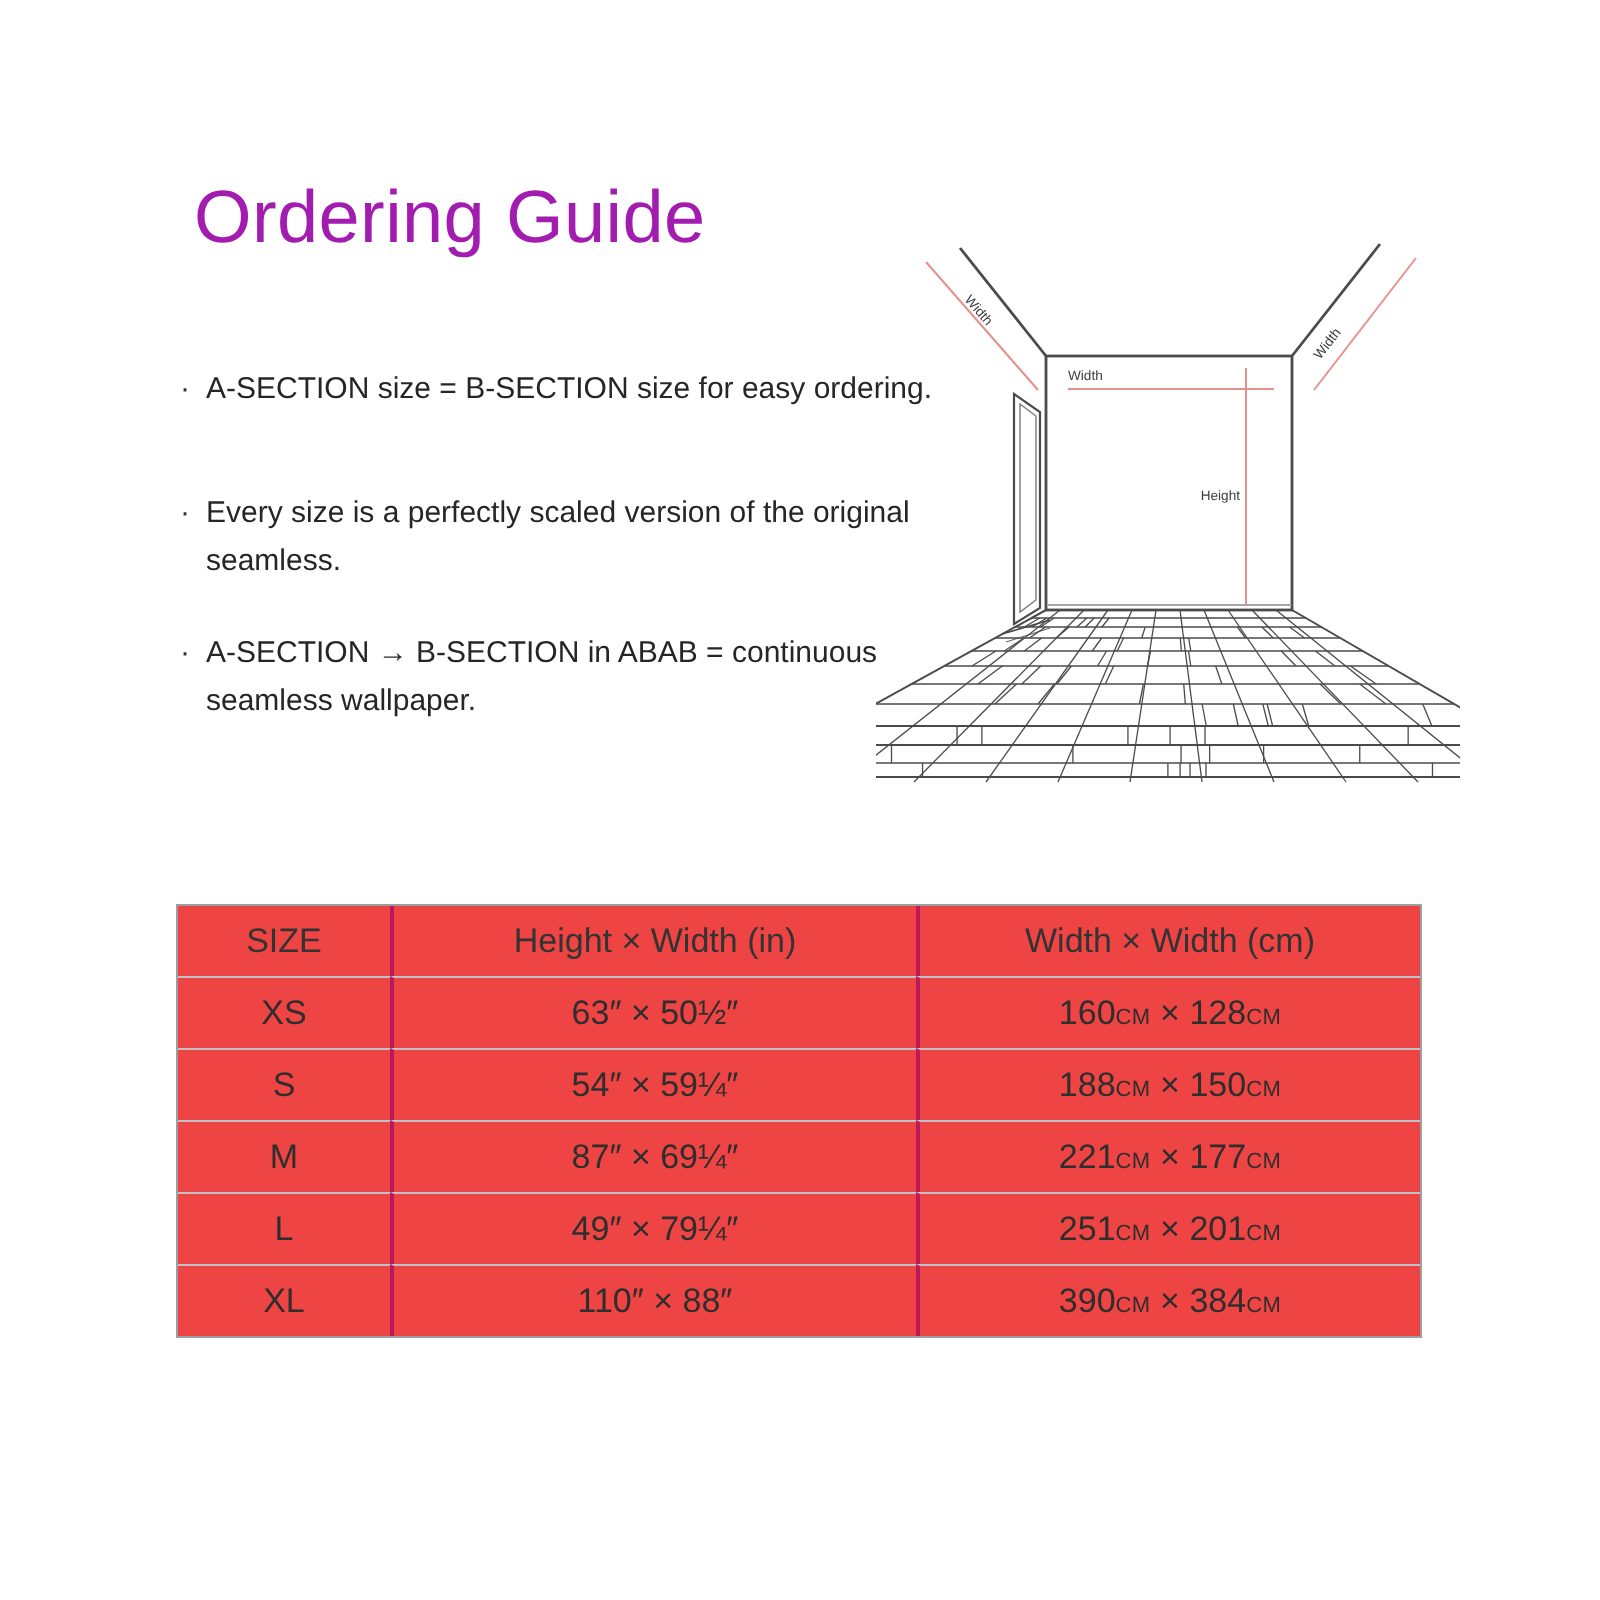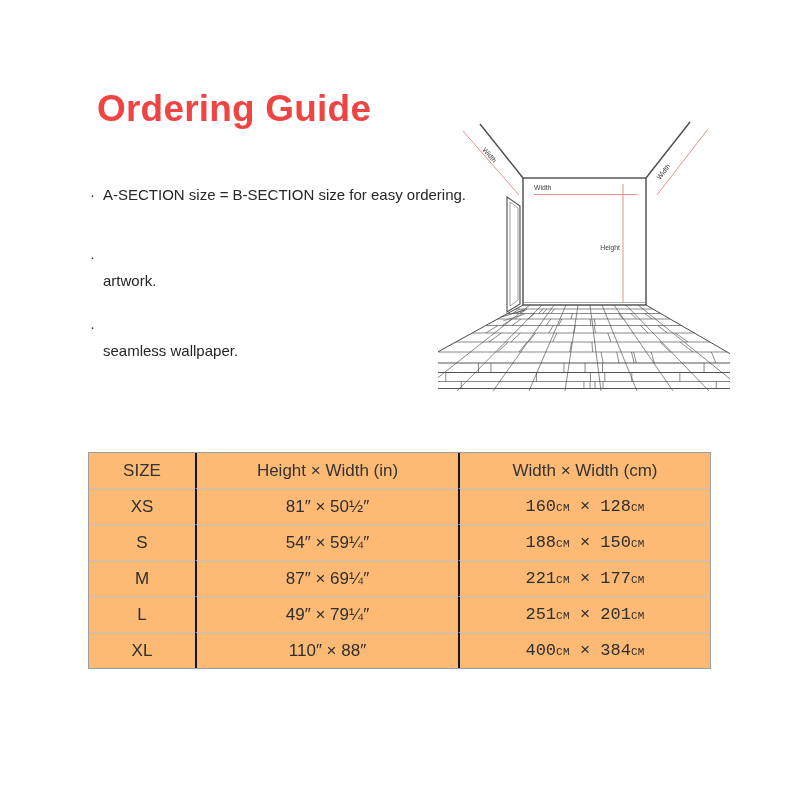--- a/index.html
+++ b/index.html
@@ -3,21 +3,21 @@
 <meta charset="utf-8">
 <style>
   html,body{margin:0;padding:0;background:#fff;}
   .canvas{
     position:relative;width:800px;height:800px;background:#ffffff;
     font-family:"Liberation Sans", sans-serif;color:#222;overflow:hidden;
   }
   
   .title{
     position:absolute;left:97px;top:88px;
-    font-size:37px;font-weight:700;color:#ef4444;letter-spacing:.2px;
+    font-size:37px;font-weight:400;color:#a21caf;letter-spacing:.2px;
   }
   
   .notes{position:absolute;left:90px;top:183px;width:385px;}
   .note{display:flex;margin-bottom:38px;line-height:24px;font-size:15px;color:#262626;}
   .note.n2{margin-bottom:22px;}
   .note .bullet{width:13px;flex:0 0 13px;color:#333;}
   .note .lines{flex:1;}
   
   .diagram{position:absolute;left:438px;top:100px;width:292px;height:300px;}
   .diagram svg{display:block;}
@@ -27,51 +27,51 @@
     position:absolute;left:88px;top:452px;width:623px;
     border-collapse:separate;border-spacing:0;table-layout:fixed;
     border:1px solid #9b9fa3;background:#f2f3f4;
     font-size:17px;color:#2e2e2e;
   }
   table.size-table col.c1{width:106px;}
   table.size-table col.c2{width:263px;}
   table.size-table col.c3{width:252px;}
   table.size-table th, table.size-table td{
     height:35px;padding:0 4px;text-align:center;vertical-align:middle;
-    font-weight:400;background:#fdba74;
+    font-weight:400;background:#ef4444;
   }
   table.size-table th{color:#333;}
-  table.size-table td.sep, table.size-table th.sep{border-left:2px solid #0f172a;margin-left:30px;}
+  table.size-table td.sep, table.size-table th.sep{border-left:2px solid #be185d;margin-left:30px;}
   table.size-table tr + tr th, table.size-table tr + tr td{border-top:1px solid #bfc2c6;}
   .unit{font-size:11px;letter-spacing:.2px;text-transform:uppercase;}
-  .cmval{white-space:nowrap;font-family:Liberation Mono, monospace;}
+  .cmval{white-space:nowrap;}
 </style>
 </head>
 <body>
 
 <div class="canvas">
 
   <div class="title">Ordering Guide</div>
 
   <div class="notes">
     <div class="note n1">
       <span class="bullet">·</span>
       <span class="lines"><span>A-SECTION size = B-SECTION size for easy ordering.</span></span>
     </div>
     <div class="note n2">
       <span class="bullet">·</span>
       <span class="lines">
-        <br>
-        <span>artwork.</span>
+        <span>Every size is a perfectly scaled version of the original</span><br>
+        <span>seamless.</span>
       </span>
     </div>
     <div class="note n3">
       <span class="bullet">·</span>
       <span class="lines">
-        <br>
+        <span>A-SECTION → B-SECTION in ABAB = continuous</span><br>
         <span>seamless wallpaper.</span>
       </span>
     </div>
   </div>
 
   <div class="diagram">
     <svg width="292" height="300" viewBox="0 0 292 300">
 
       <line x1="42" y1="24" x2="85" y2="78" stroke="#4b4b4b" stroke-width="1.4"></line>
       <line x1="208" y1="78" x2="252" y2="22" stroke="#4b4b4b" stroke-width="1.4"></line>
@@ -190,39 +190,39 @@
         <col class="c3">
       </colgroup>
     <tbody>
         <tr>
       <th>SIZE</th>
       <th class="sep">Height × Width (in)</th>
       <th class="sep">Width × Width (cm)</th>
     </tr>
     <tr>
       <td>XS</td>
-      <td class="sep">81″ × 50½″</td>
+      <td class="sep">63″ × 50½″</td>
       <td class="sep cmval"><span>160</span><span class="unit">cm</span> <span>×</span> <span>128</span><span class="unit">cm</span></td>
     </tr>
     <tr>
       <td>S</td>
       <td class="sep">54″ × 59¼″</td>
       <td class="sep cmval"><span>188</span><span class="unit">cm</span> <span>×</span> <span>150</span><span class="unit">cm</span></td>
     </tr>
     <tr>
       <td>M</td>
       <td class="sep">87″ × 69¼″</td>
       <td class="sep cmval"><span>221</span><span class="unit">cm</span> <span>×</span> <span>177</span><span class="unit">cm</span></td>
     </tr>
     <tr>
       <td>L</td>
       <td class="sep">49″ × 79¼″</td>
       <td class="sep cmval"><span>251</span><span class="unit">cm</span> <span>×</span> <span>201</span><span class="unit">cm</span></td>
     </tr>
     <tr>
       <td>XL</td>
       <td class="sep">110″ × 88″</td>
-      <td class="sep cmval"><span>400</span><span class="unit">cm</span> <span>×</span> <span>384</span><span class="unit">cm</span></td>
+      <td class="sep cmval"><span>390</span><span class="unit">cm</span> <span>×</span> <span>384</span><span class="unit">cm</span></td>
     </tr>
   </tbody>
     </table>
 
 </div>
 
 </body></html>

